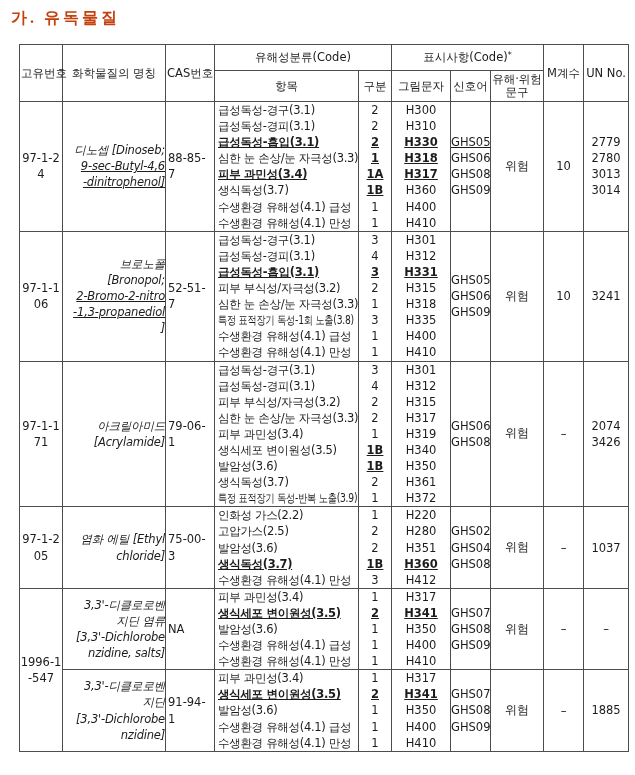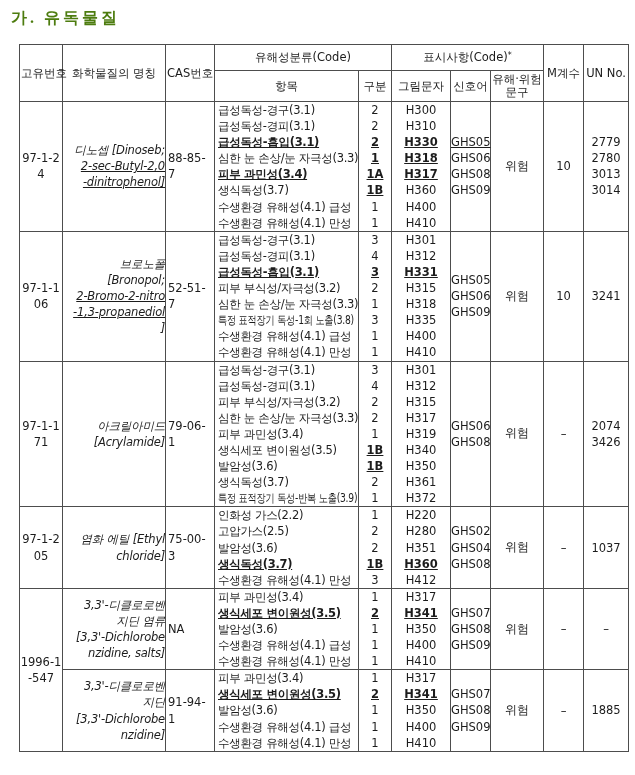--- a/index.html
+++ b/index.html
@@ -1,19 +1,19 @@
 <!DOCTYPE html>
 <html><head>
 <meta charset="utf-8">
 <style>
   html,body{margin:0;padding:0;background:#ffffff;}
   body{width:635px;height:775px;position:relative;overflow:hidden;
        font-family:"DejaVu Sans","Liberation Sans",sans-serif;color:#1c1c1c;}
   .title{position:absolute;left:11px;top:8px;font-family:"Liberation Serif","DejaVu Serif",serif;
-         font-weight:bold;font-size:16px;letter-spacing:3px;color:#4d7c0f;}
+         font-weight:bold;font-size:16px;letter-spacing:3px;color:#c2410c;}
   table{position:absolute;left:19px;top:44px;border-collapse:collapse;table-layout:fixed;
         width:609px;font-size:11.5px;}
   col.w-unique{width:43px;} col.w-name{width:103px;} col.w-cas{width:49px;}
   col.w-item{width:144px;} col.w-cat{width:33px;} col.w-pict{width:59px;}
   col.w-signal{width:40px;} col.w-stmt{width:53px;} col.w-m{width:40px;} col.w-un{width:45px;}
   th,td{border:1px solid #4d4d4d;padding:0;font-weight:normal;color:#1c1c1c;}
   th{font-size:11.5px;line-height:13px;text-align:center;vertical-align:middle;
      word-break:keep-all;padding:2px 1px;}
   tr.hrow1 th{height:21px;}
   tr.hrow2 th{height:22px;text-align:center;}
@@ -67,21 +67,21 @@
     </tr>
   </thead>
   <tbody>
       <tr>
         <td class="c-unique">
           <div class="line"><span>97-1-2</span></div>
           <div class="line"><span>4</span></div>
         </td>
         <td class="c-name">
           <div class="line"><span>디노셉 [Dinoseb;</span></div>
-          <div class="line"><span class="u">2-sec-Butyl-2,0</span></div>
+          <div class="line"><span class="u">9-sec-Butyl-4,6</span></div>
           <div class="line"><span class="u">-dinitrophenol]</span></div>
         </td>
         <td class="c-cas">
           <div class="line"><span>88-85-</span></div>
           <div class="line"><span>7</span></div>
         </td>
         <td class="c-item v-top">
           <div class="line"><span>급성독성-경구(3.1)</span></div>
           <div class="line"><span>급성독성-경피(3.1)</span></div>
           <div class="line"><span class="em">급성독성-흡입(3.1)</span></div>

